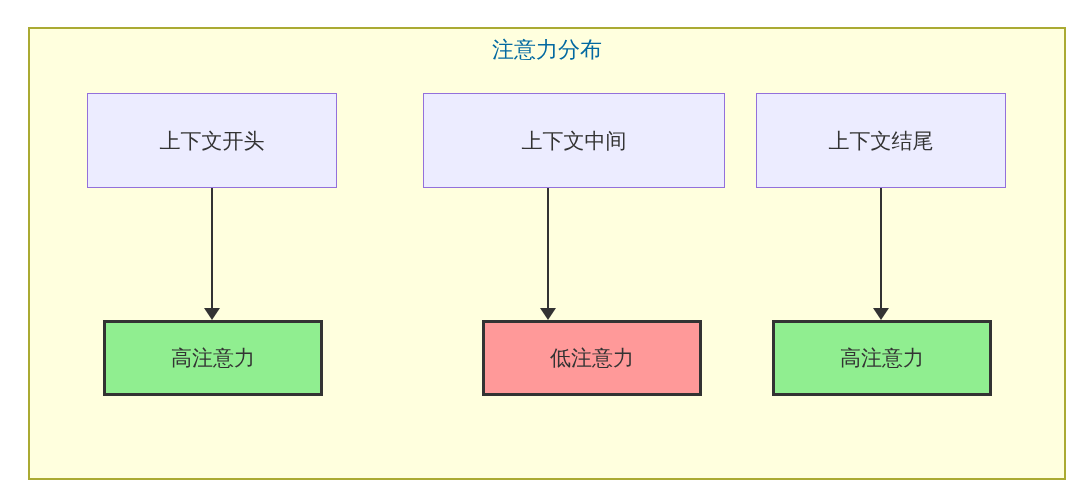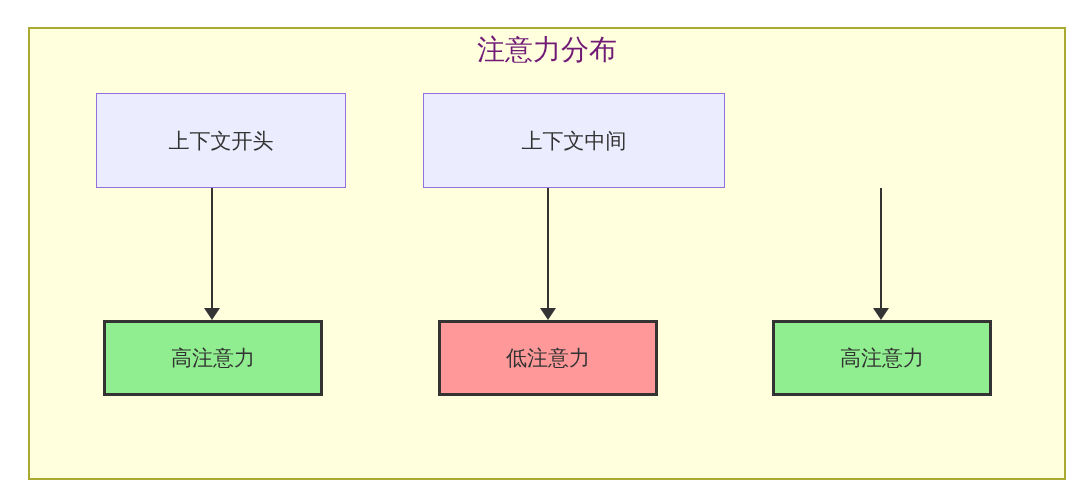--- a/index.html
+++ b/index.html
@@ -22,23 +22,23 @@
     box-sizing: border-box;
     background: #FFFFDE;
     border: 2px solid #AAAA33;
   }
   .diagram-title {
     position: absolute;
     top: 7px;
     left: 0;
     width: 100%;
     text-align: center;
-    font-size: 28px;
+    font-size: 22px;
     line-height: 28px;
-    color: #701a75;
+    color: #0369a1;
   }
   .node {
     position: absolute;
     box-sizing: border-box;
     display: flex;
     align-items: center;
     justify-content: center;
     font-size: 21px;
     color: #333333;
     text-align: center;
@@ -48,21 +48,21 @@
     height: 95px;
     background: #ECECFF;
     border: 1.5px solid #9370DB;
   }
   .tgt-node {
     top: 291px;
     height: 76px;
     border: 3px solid #333333;
   }
   .tgt-high { background: #90EE90; }
-  .tgt-low  { background: #FF9999; }
+  .tgt-low  { background: #FF9999; margin-left: 44px; }
   .arrow {
     position: absolute;
     top: 159px;
     height: 132px;
     width: 16px;
     display: flex;
     flex-direction: column;
     align-items: center;
   }
   .arrow-line {
@@ -78,33 +78,34 @@
     border-top: 12px solid #333333;
   }
 </style>
 </head>
 <body>
 
 <div class="canvas">
 
   <div class="diagram-title">注意力分布</div>
 
-  <div class="node src-node" style="left:66px;width:250px;">上下文开头</div>
+  <div class="node src-node" style="left:57px;width:250px;">上下文开头</div>
   <div class="arrow" style="left:174px;">
     <div class="arrow-line"></div>
     <div class="arrow-head"></div>
   </div>
   <div class="node tgt-node tgt-high" style="left:73px;width:220px;">高注意力</div>
 
   <div class="node src-node" style="left:393px;width:302px;">上下文中间</div>
   <div class="arrow" style="left:510px;">
     <div class="arrow-line"></div>
     <div class="arrow-head"></div>
   </div>
   <div class="node tgt-node tgt-low" style="left:408px;width:220px;">低注意力</div>
 
+  <div class="node src-node" style="left:726px;width:250px;">上下文结尾</div>
   <div class="arrow" style="left:843px;">
     <div class="arrow-line"></div>
     <div class="arrow-head"></div>
   </div>
   <div class="node tgt-node tgt-high" style="left:742px;width:220px;">高注意力</div>
 
 </div>
 
 </body></html>

